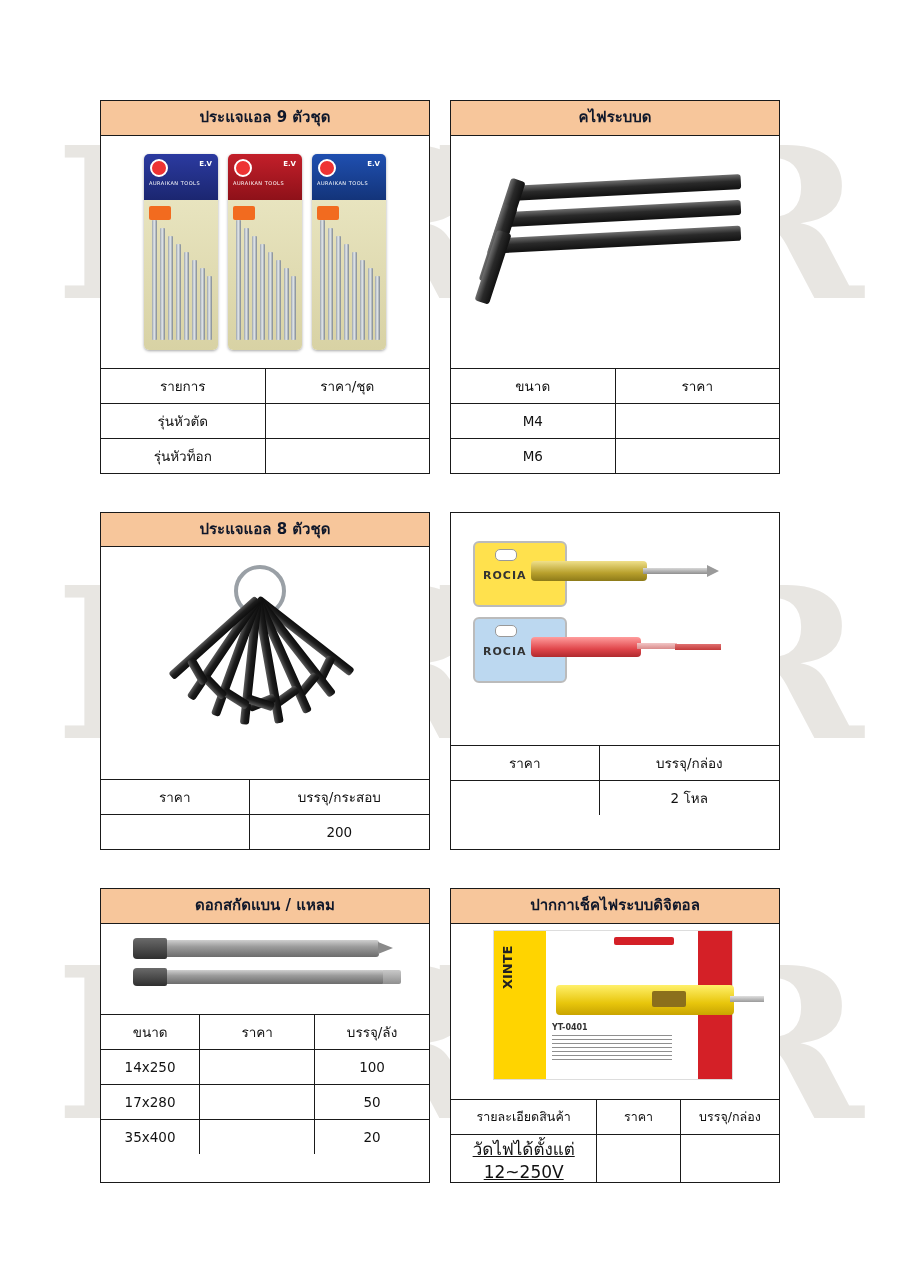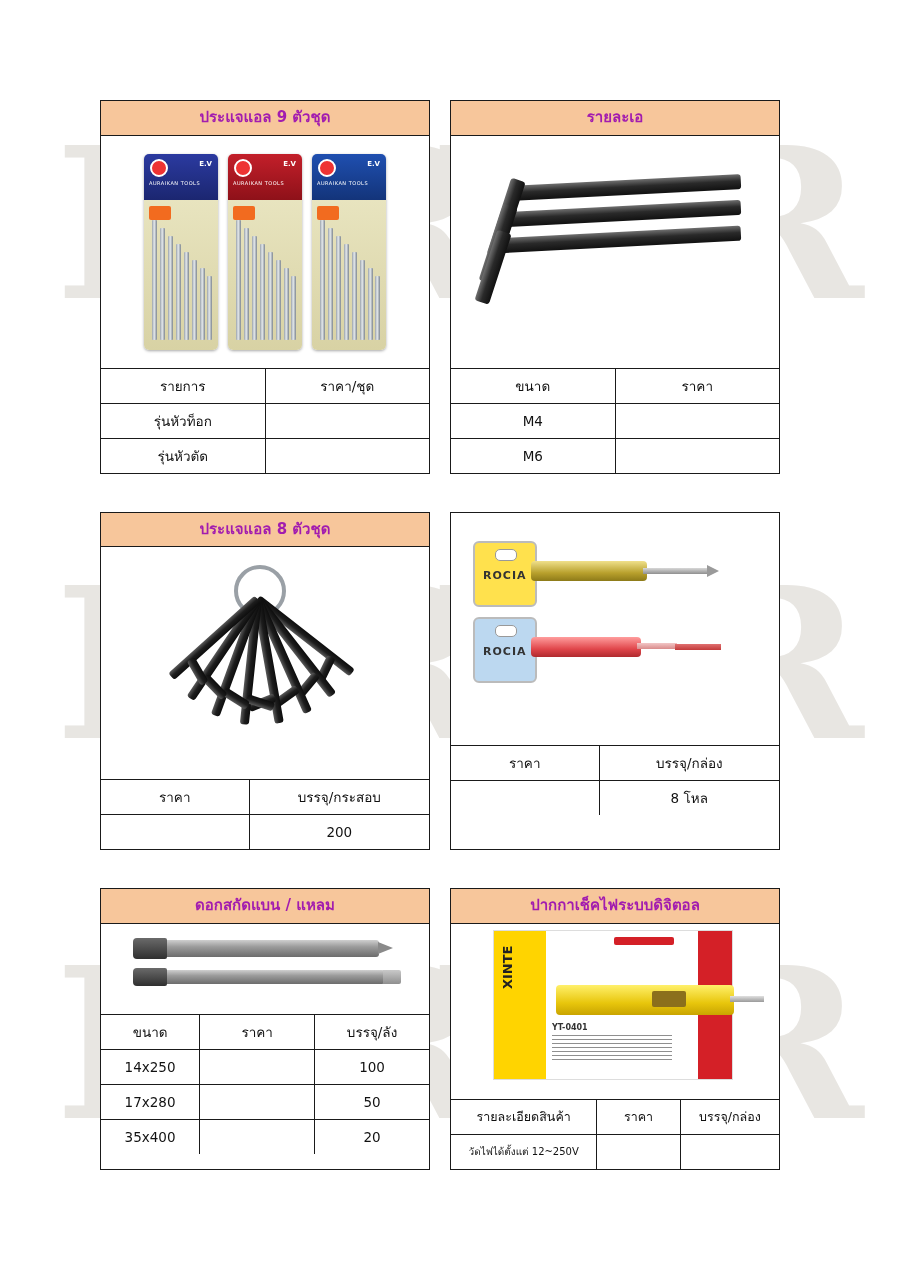--- a/index.html
+++ b/index.html
@@ -60,21 +60,21 @@
     background: #fff;
     display: flex;
     flex-direction: column;
   }
   .card-title {
     background: #f7c69b;
     border-bottom: 1px solid #1a1a1a;
     text-align: center;
     font-size: 15px;
     font-weight: bold;
-    color: #a21caf;
+    color: #0f172a;
     padding: 8px 4px 9px 4px;
     line-height: 1.1;
   }
   .card-img {
     height: 232px;
     display: flex;
     align-items: center;
     justify-content: flex-end;
     overflow: hidden;
     position: relative;
@@ -158,20 +158,21 @@
     position:absolute; bottom:-2px; left:0; width: 9px; height: 28px;
     background: linear-gradient(90deg,#5a5a5a,#1d1d1d 50%,#0d0d0d);
     border-radius:3px; transform-origin: top center;
   }
 
   
   .sd-wrap { position:relative; width:100%; height:100%; }
   .sd-card {
     position:absolute; width: 60px; height: 62px; border-radius: 6px;
     border: 2px solid #bbb;
+    padding-left: 30px;
   }
   .sd-card .hole { position:absolute; top:6px; left:20px; width:20px; height:10px; border-radius:5px; background:#fff; border:1px solid #999; }
   .sd-card .nm { position:absolute; top:26px; left:8px; font-size:11px; font-weight:bold; color:#333; letter-spacing:1px;}
   .sd-yellow { background:#ffe14d; }
   .sd-blue { background:#bcd8f0; }
   .sd-body { position:absolute; height: 20px; border-radius: 4px; }
   .sd-shaft { position:absolute; height: 6px; background: linear-gradient(180deg,#d8d8d8,#8f8f8f); }
 
   
   .chisels { position:relative; width:100%; height:100%; }
@@ -292,33 +293,33 @@
           </div>
         </div>
       </div>
       <table class="spec">
         <tbody>
             <tr class="hdr">
           <td class="vline" style="width:50%">รายการ</td>
           <td style="width:50%">ราคา/ชุด</td>
         </tr>
         <tr>
+          <td class="vline">รุ่นหัวตัด</td>
+          <td></td>
+        </tr>
+        <tr>
           <td class="vline">รุ่นหัวท็อก</td>
-          <td></td>
-        </tr>
-        <tr>
-          <td class="vline">รุ่นหัวตัด</td>
           <td></td>
         </tr>
       </tbody>
         </table>
     </div>
 
     <div class="card">
-      <div class="card-title">รายละเอ</div>
+      <div class="card-title">คไฟระบบด</div>
       <div class="card-img">
         <div class="art">
           <div class="hexrow">
             <div class="hexL">
               <div class="long" style="left:60px; top:44px; width:230px; transform:rotate(-3deg);"></div>
               <div class="short" style="left:60px; top:44px; height:80px; transform:rotate(18deg); transform-origin: top center;"></div>
             </div>
             <div class="hexL">
               <div class="long" style="left:52px; top:70px; width:238px; transform:rotate(-3deg);"></div>
               <div class="short" style="left:52px; top:70px; height:80px; transform:rotate(18deg); transform-origin: top center;"></div>
@@ -418,21 +419,21 @@
         </div>
       </div>
       <table class="spec">
         <tbody>
             <tr class="hdr">
           <td class="vline" style="width:45%">ราคา</td>
           <td style="width:55%">บรรจุ/กล่อง</td>
         </tr>
         <tr>
           <td class="vline"></td>
-          <td>8 โหล</td>
+          <td>2 โหล</td>
         </tr>
       </tbody>
         </table>
     </div>
 
     <div class="card">
       <div class="card-title">ดอกสกัดแบน / แหลม</div>
       <div class="card-img short">
         <div class="art">
           <div class="chisels">
@@ -492,21 +493,21 @@
         </div>
       </div>
       <table class="spec">
         <tbody>
             <tr class="hdr">
           <td class="vline" style="width:45%; font-size:12.5px;">รายละเอียดสินค้า</td>
           <td class="vline" style="width:25%; font-size:12.5px;">ราคา</td>
           <td style="width:30%; font-size:12.5px;">บรรจุ/กล่อง</td>
         </tr>
         <tr>
-          <td class="vline" style="font-size:10px;">วัดไฟได้ตั้งแต่ 12~250V</td>
+          <td class="vline" style="font-size:17px;text-decoration:underline;">วัดไฟได้ตั้งแต่ 12~250V</td>
           <td class="vline"></td>
           <td></td>
         </tr>
       </tbody>
         </table>
     </div>
 
   </div>
 </div>
 

